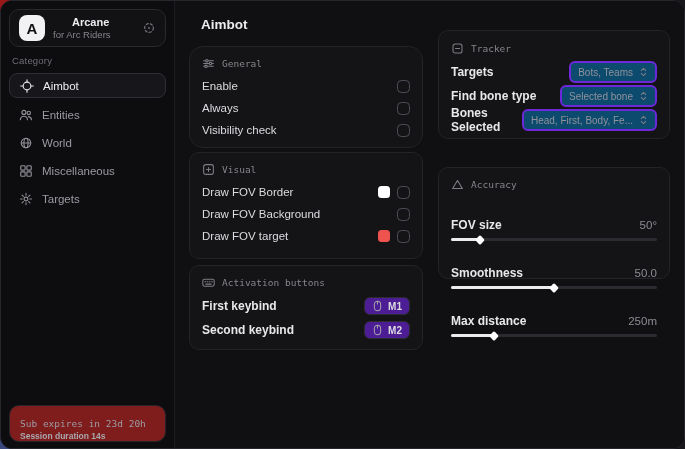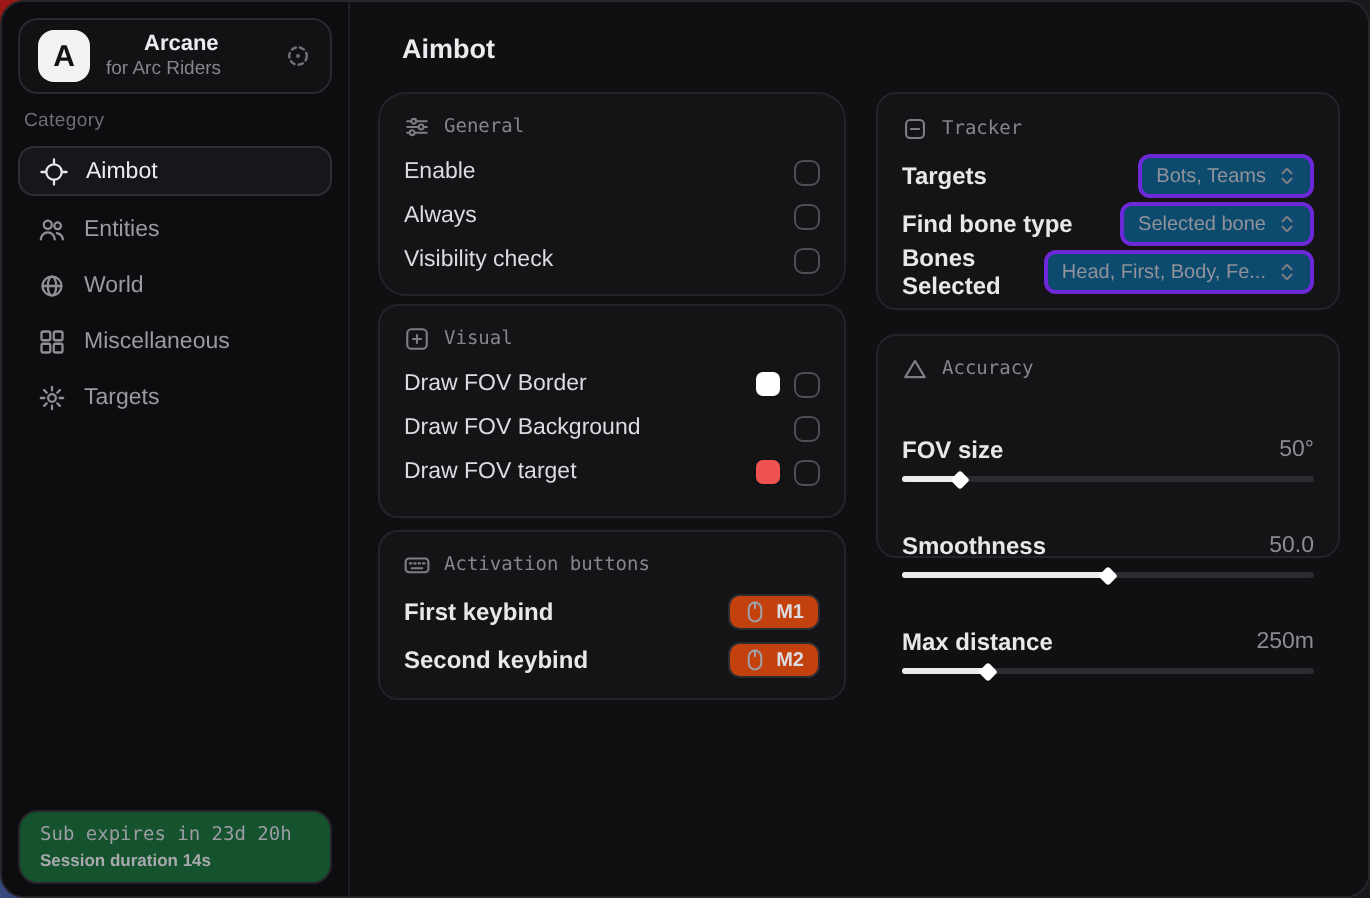--- a/index.html
+++ b/index.html
@@ -33,22 +33,22 @@
   .cat-label { position:absolute; left:11px; top:54px; font-size:9.5px; color:#6e6e76; letter-spacing:.2px; }
   .nav-item {
     position:absolute; left:8px; right:8px; height:22px; display:flex; align-items:center; gap:9px;
     padding:0 10px; color:#9a9aa2; font-size:11.5px; border-radius:8px; cursor:pointer;
   }
   .nav-item .nicon { display:flex; color:#8f8f96; }
   .nav-item.active { height:25px; background:#17171b; border:1px solid #2e2e34; color:#ececf0; }
   .nav-item.active .nicon { color:#e6e6ea; }
   .sub-card {
     position:absolute; left:8px; right:8px; bottom:6px; height:37px;
-    border:1px solid #26262c; border-radius:10px; background:#14532d;
-    display:flex; flex-direction:column; justify-content:center; padding:0 10px; gap:2px;
+    border:1px solid #26262c; border-radius:10px; background:#7f1d1d;
+    display:flex; flex-direction:column; justify-content:flex-end; padding:0 10px; gap:2px;
   }
   .sub-line  { font-family:"DejaVu Sans Mono", monospace; font-size:9.5px; color:#9c9ca4; white-space:nowrap; }
   .sess-line { font-size:8.5px; font-weight:600; color:#a8a8ae; }
   
   .main { position:relative; flex:1; background:#101013; }
   .page-title { position:absolute; left:26px; top:16px; font-size:13.5px; font-weight:700; color:#ececef; }
   .card {
     position:absolute; background:#141417; border:1px solid #232328; border-radius:10px;
     padding:8px 12px 6px;
   }
@@ -60,41 +60,41 @@
   .rcontrols { display:flex; align-items:center; gap:7px; }
   .checkbox { width:13px; height:13px; border:1.5px solid #4e4e57; border-radius:4.5px; background:transparent; cursor:pointer; flex:none; }
   .swatch { width:12px; height:12px; border-radius:3.5px; flex:none; cursor:pointer; }
   .select {
     display:flex; align-items:center; gap:6px; background:#0c4a6e; border:2px solid #6d28d9;
     border-radius:6px; padding:3px 7px; font-size:10px; color:#92929b; cursor:pointer;
     font-family:"Liberation Sans", sans-serif; white-space:nowrap;
   }
   .select .sel-icon { display:flex; color:#7a7a84; }
   .keybind {
-    display:flex; align-items:center; gap:5px; background:#c2410c; border:1px solid #2c2c32;
+    display:flex; align-items:center; gap:5px; background:#4c1d95; border:1px solid #2c2c32;
     border-radius:6px; padding:2px 7px; font-size:10px; font-weight:700; color:#dcdce0; cursor:pointer;
     font-family:"Liberation Sans", sans-serif;
   }
   .keybind .kicon { display:flex; color:#a0a0a8; }
   
   .acc-row { margin-bottom:6px;margin-top:23px; }
   .acc-top { display:flex; align-items:center; justify-content:space-between; height:17px; }
   .acc-top .rlabel { font-size:12px; font-weight:700; color:#e8e8ea; }
   .acc-top .rvalue { font-size:11.5px; color:#8b8b93; }
   .slider { position:relative; height:3px; background:#2b2b31; border-radius:2px; margin:5px 0 7px; cursor:pointer; }
   .slider-fill { height:100%; background:#ececef; border-radius:2px; }
   .slider-thumb {
     position:absolute; top:50%; width:7px; height:7px; background:#ffffff;
     transform:translate(-50%,-50%) rotate(45deg); border-radius:1.5px;
   }
   
   #card-general    { left:14px;  top:45px;  width:234px; height:102px;border-radius:14px; }
   #card-visual     { left:14px;  top:151px; width:234px; height:107px; }
   #card-activation { left:14px;  top:264px; width:234px; height:85px;  }
-  #card-tracker    { left:263px; top:45px;  width:232px; height:109px; padding-top:9px; }
+  #card-tracker    { left:263px; top:29px;  width:232px; height:109px; padding-top:9px; }
   #card-tracker .crow { height:24px; }
   #card-accuracy   { left:263px; top:166px; width:232px; height:112px; }
   svg { display:block; }
 </style>
 </head>
 <body>
 
 <div class="desktop">
   <div class="window">
 

